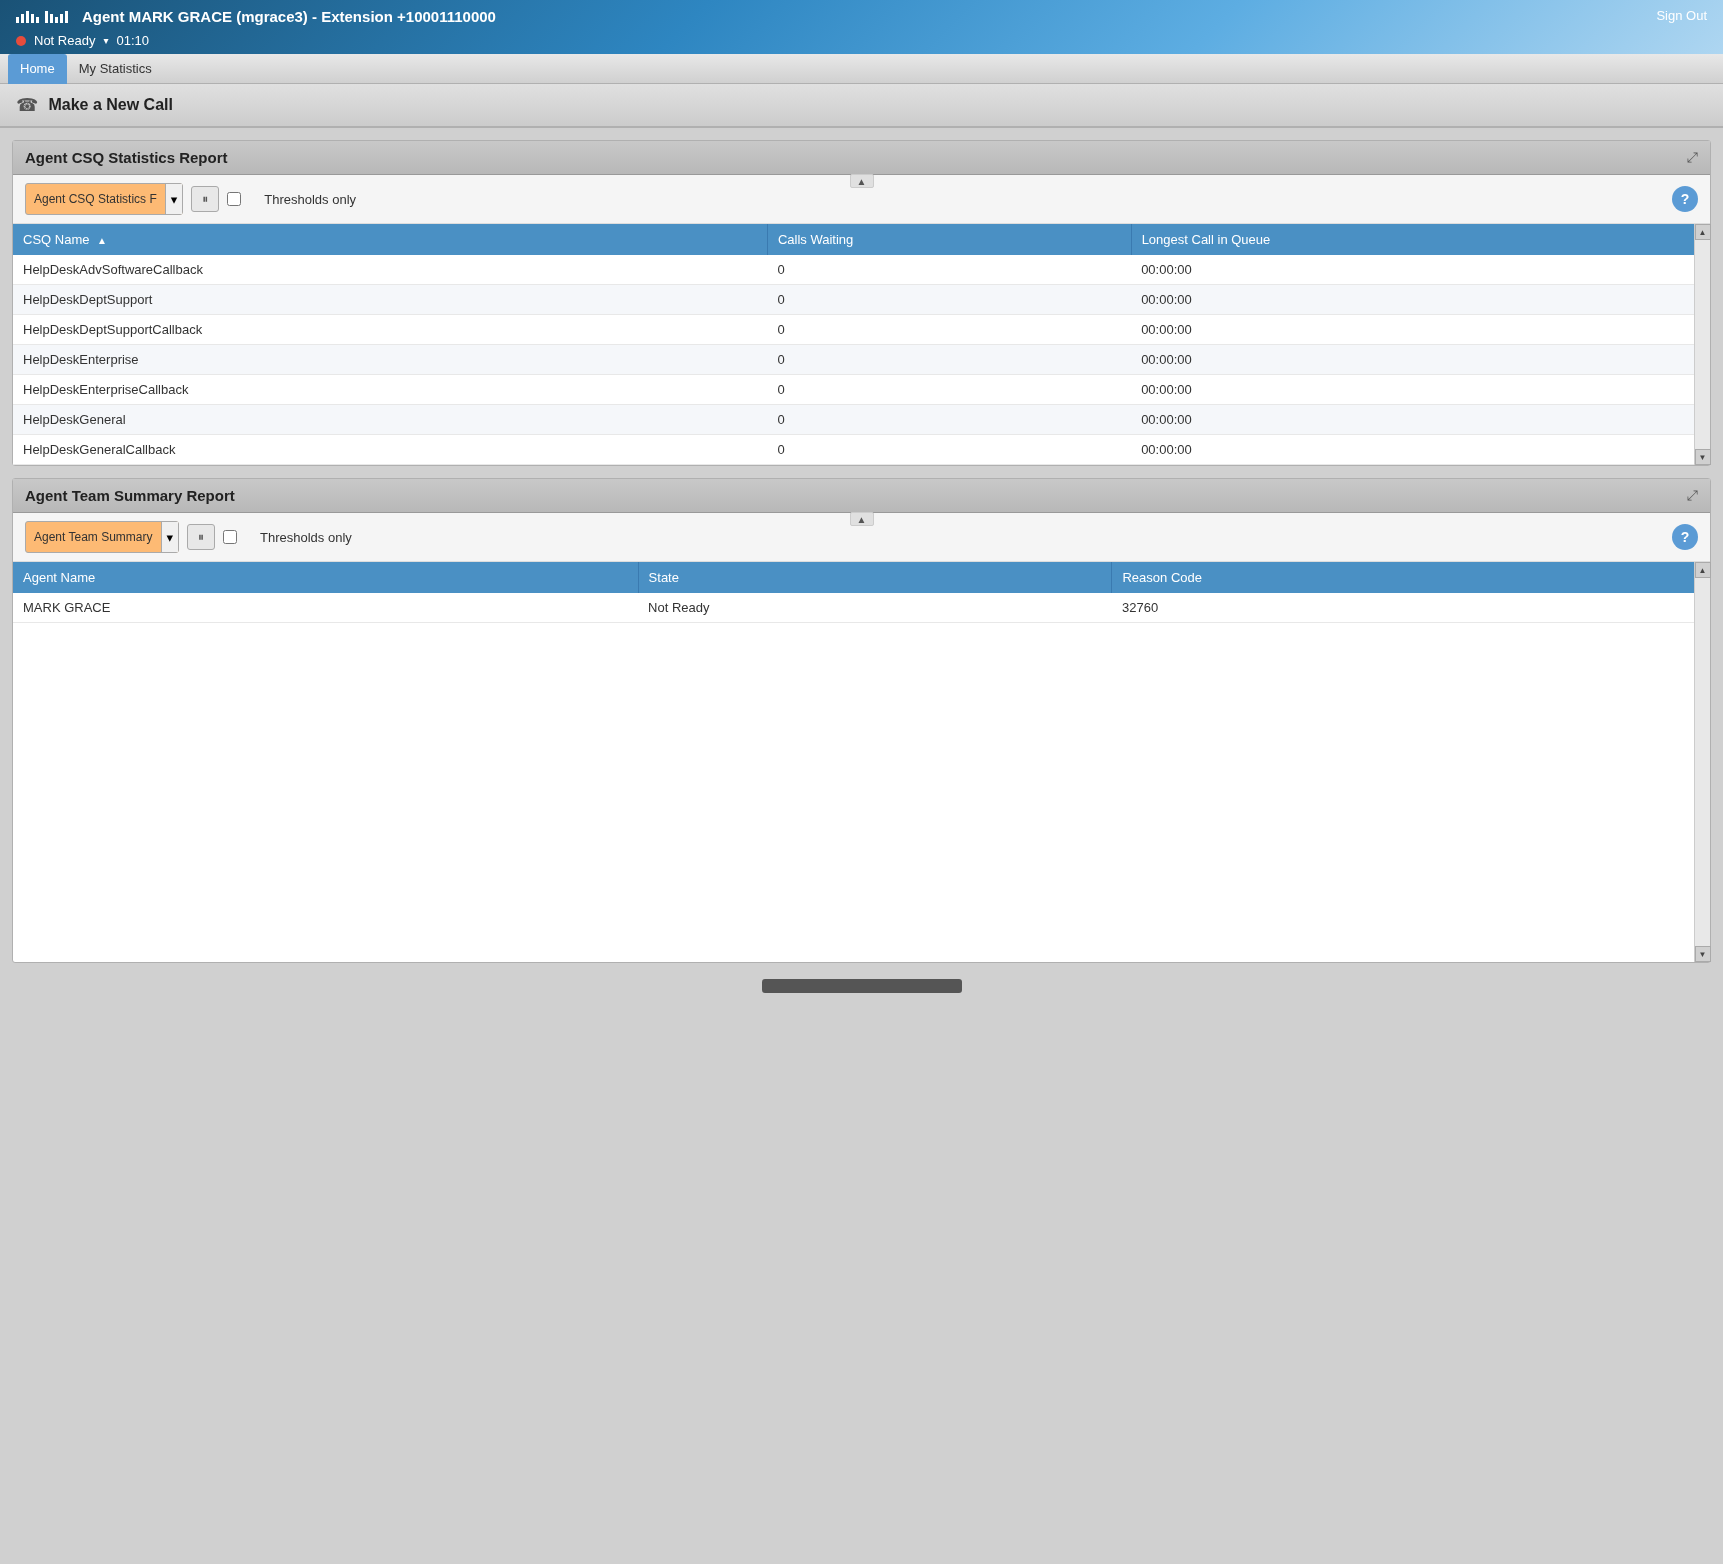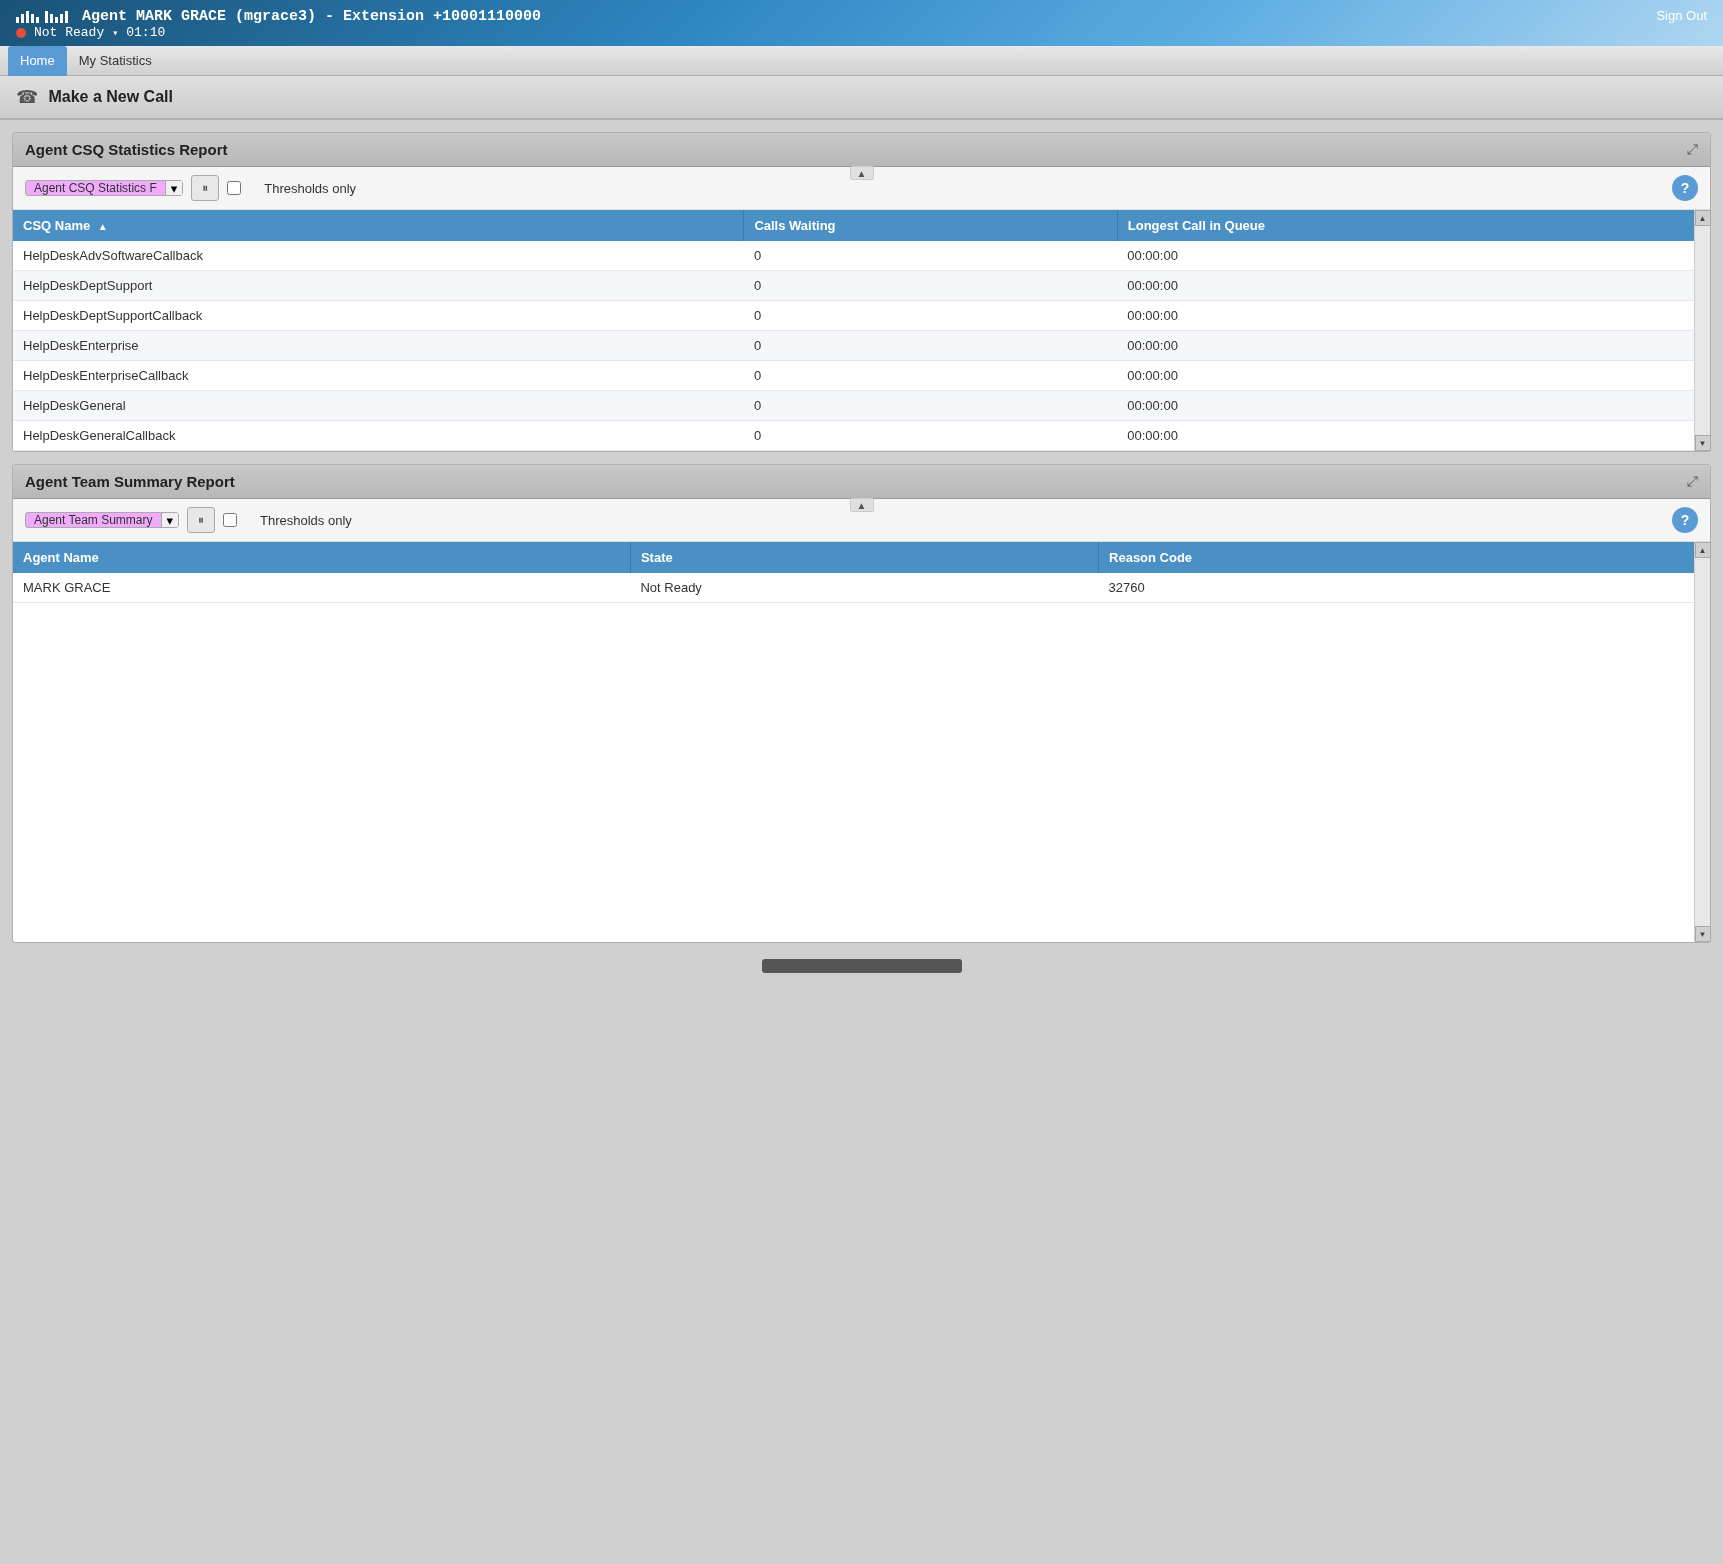--- a/index.html
+++ b/index.html
@@ -6,21 +6,21 @@
     body { font-family: Arial, sans-serif; font-size: 13px; background: #d0d0d0; width: 1723px; min-height: 1564px; }
 
     
     .header {
       background: linear-gradient(135deg, #1a5276 0%, #2e86c1 40%, #5dade2 70%, #aed6f1 100%);
       padding: 8px 16px 6px 16px;
       display: flex;
       align-items: flex-start;
       justify-content: space-between;
     }
-    .header-left { display: flex; flex-direction: column; gap: 0; font-family: Liberation Mono, monospace; }
+    .header-left { display: flex; flex-direction: column; gap: 8px; }
     .header-logo { display: flex; align-items: center; gap: 10px; }
     .cisco-bars { display: flex; align-items: flex-end; gap: 2px; margin-right: 4px; }
     .cisco-bars span { background: white; display: inline-block; }
     .header-title { color: white; font-size: 15px; font-weight: bold; }
     .header-status { display: flex; align-items: center; gap: 8px; color: white; font-size: 13px; }
     .status-dot { width: 10px; height: 10px; background: #e74c3c; border-radius: 50%; display: inline-block; }
     .status-text { color: white; }
     .status-arrow { color: white; font-size: 10px; }
     .header-time { color: white; }
     .sign-out { color: white; font-size: 13px; cursor: pointer; text-decoration: none; }
@@ -87,22 +87,22 @@
       gap: 8px;
       background: #f5f5f5;
       border-bottom: 1px solid #ddd;
       position: relative;
     }
     .select-dropdown {
       display: flex;
       align-items: center;
       border: 1px solid #aaa;
       border-radius: 3px;
-      background: #f0abfc;
-      height: 16px;
+      background: #fdba74;
+      height: 32px;
     }
     .select-label {
       padding: 0 8px;
       font-size: 12px;
       color: #333;
       white-space: nowrap;
     }
     .select-arrow-btn {
       border-left: 1px solid #aaa;
       padding: 0 5px;
@@ -160,21 +160,21 @@
     }
 
     
     .data-table { width: 100%; border-collapse: collapse; }
     .data-table th {
       background: #4a90c4;
       color: white;
       padding: 8px 10px;
       text-align: left;
       font-size: 13px;
-      font-weight: bold;
+      font-weight: normal;
       border-right: 1px solid #3a7ab0;
     }
     .data-table th:last-child { border-right: none; }
     .data-table td {
       padding: 7px 10px;
       border-bottom: 1px solid #e8e8e8;
       font-size: 13px;
       color: #333;
     }
     .data-table tr:nth-child(even) td { background: #f5f7fa; }

